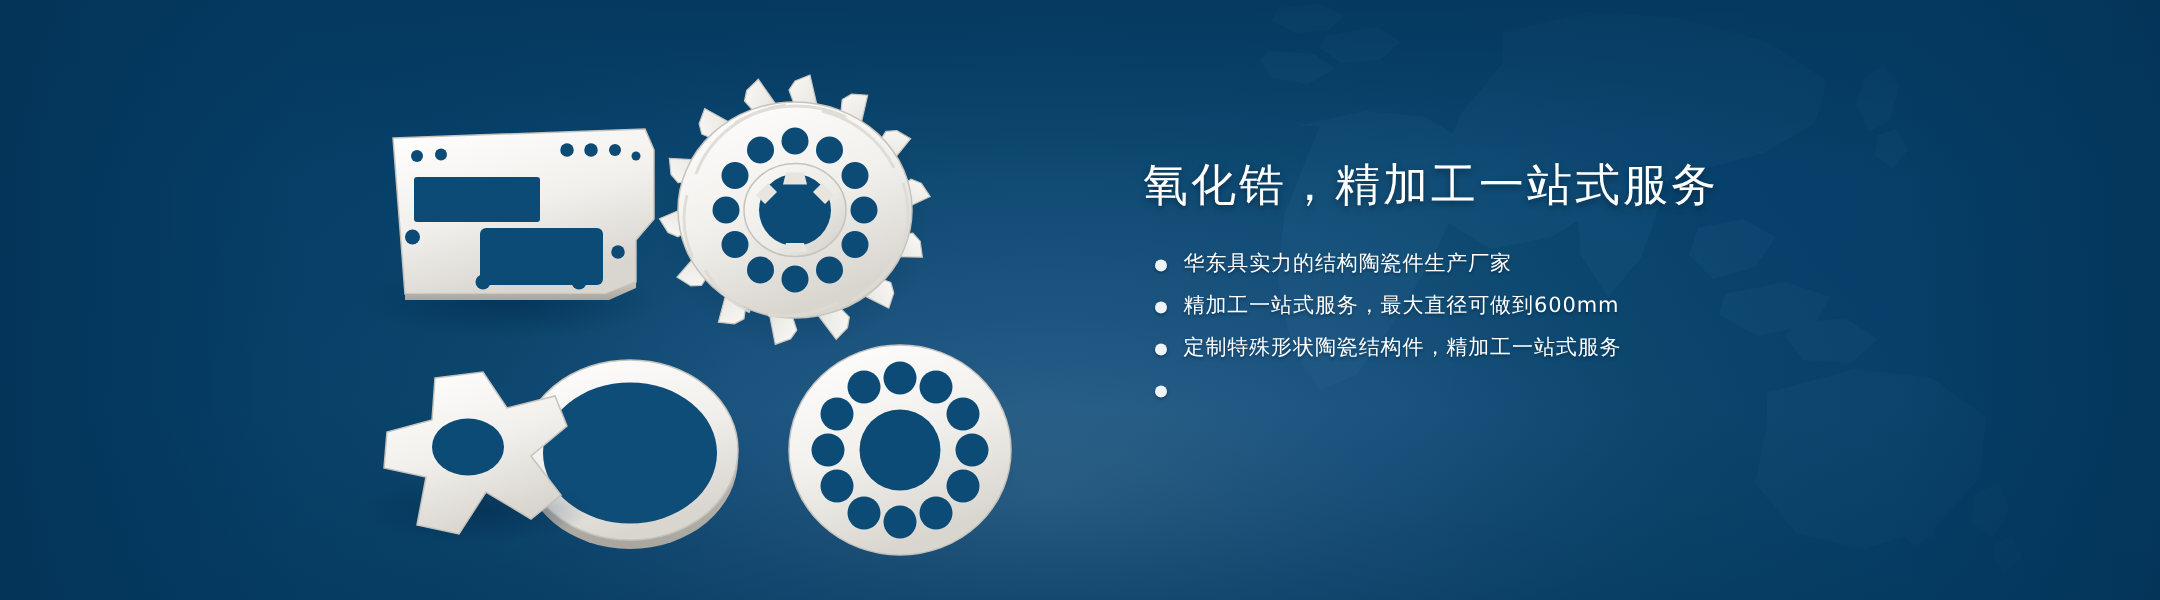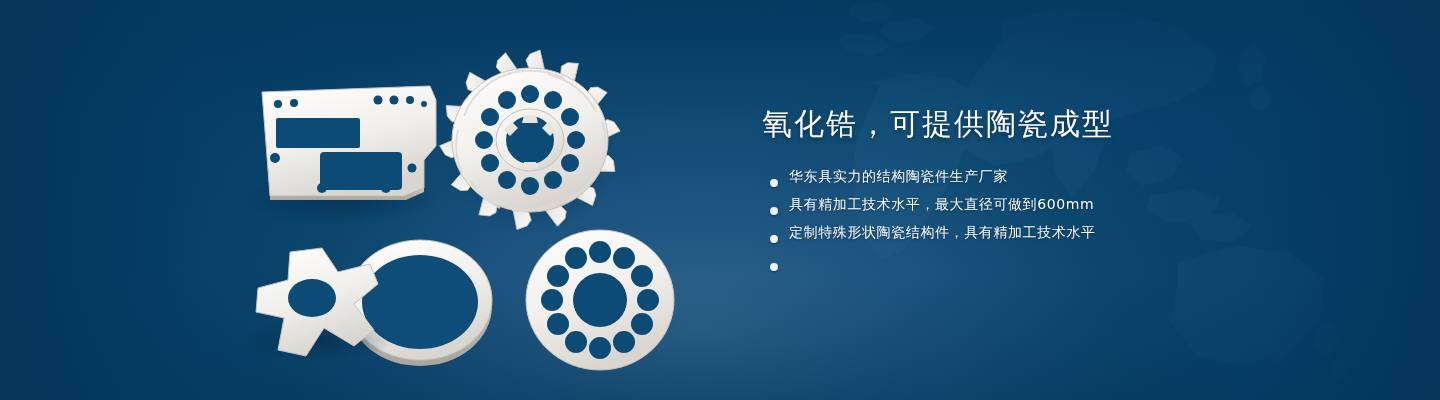--- a/index.html
+++ b/index.html
@@ -47,21 +47,21 @@
     font-size:30px;
     line-height:40px;
     letter-spacing:2px;
     font-weight:400;
     margin:0 0 22px 0;
     text-shadow:0 2px 4px rgba(2,25,45,.55);
     white-space:nowrap;
   }
   .bullets{list-style:none;margin:0;padding:0;}
   .bullet{
-    display:flex;align-items:flex-end;
+    display:flex;align-items:center;
     margin:0 0 7px 0;
     height:21px;
   }
   .dot{
     flex:0 0 auto;
     width:8px;height:8px;border-radius:50%;
     background:#eef3f7;
     margin:0 11px 0 8px;
     box-shadow:0 1px 2px rgba(2,25,45,.5);
   }
@@ -248,34 +248,34 @@
           <circle cx="-48" cy="0" r="11"></circle>
           <circle cx="-42" cy="-24" r="11"></circle>
           <circle cx="-24" cy="-42" r="11"></circle>
         </g>
         <circle cx="0" cy="0" r="27" fill="#0b4b76"></circle>
       </g>
     </svg>
   </div>
 
   <div class="copy">
-    <h1 class="headline">氧化锆，可提供陶瓷成型</h1>
+    <h1 class="headline">氧化锆，精加工一站式服务</h1>
 
     <ul class="bullets">
       <li class="bullet">
         <span class="dot"></span>
         <span class="bullet-text">华东具实力的结构陶瓷件生产厂家</span>
       </li>
       <li class="bullet">
         <span class="dot"></span>
-        <span class="bullet-text">具有精加工技术水平，最大直径可做到600mm</span>
-      </li>
-      <li class="bullet">
-        <span class="dot"></span>
-        <span class="bullet-text">定制特殊形状陶瓷结构件，具有精加工技术水平</span>
+        <span class="bullet-text">精加工一站式服务，最大直径可做到600mm</span>
+      </li>
+      <li class="bullet">
+        <span class="dot"></span>
+        <span class="bullet-text">定制特殊形状陶瓷结构件，精加工一站式服务</span>
       </li>
       <li class="bullet">
         <span class="dot"></span>
       </li>
     </ul>
   </div>
 
 </div>
 
 </body></html>

